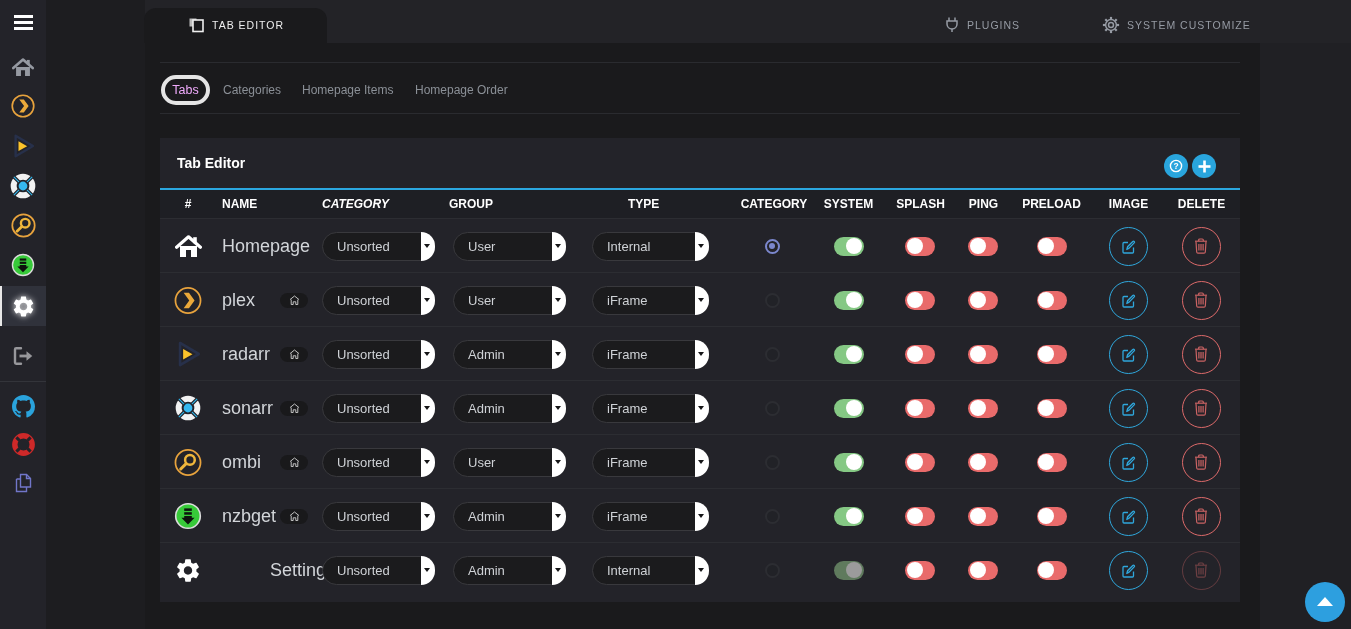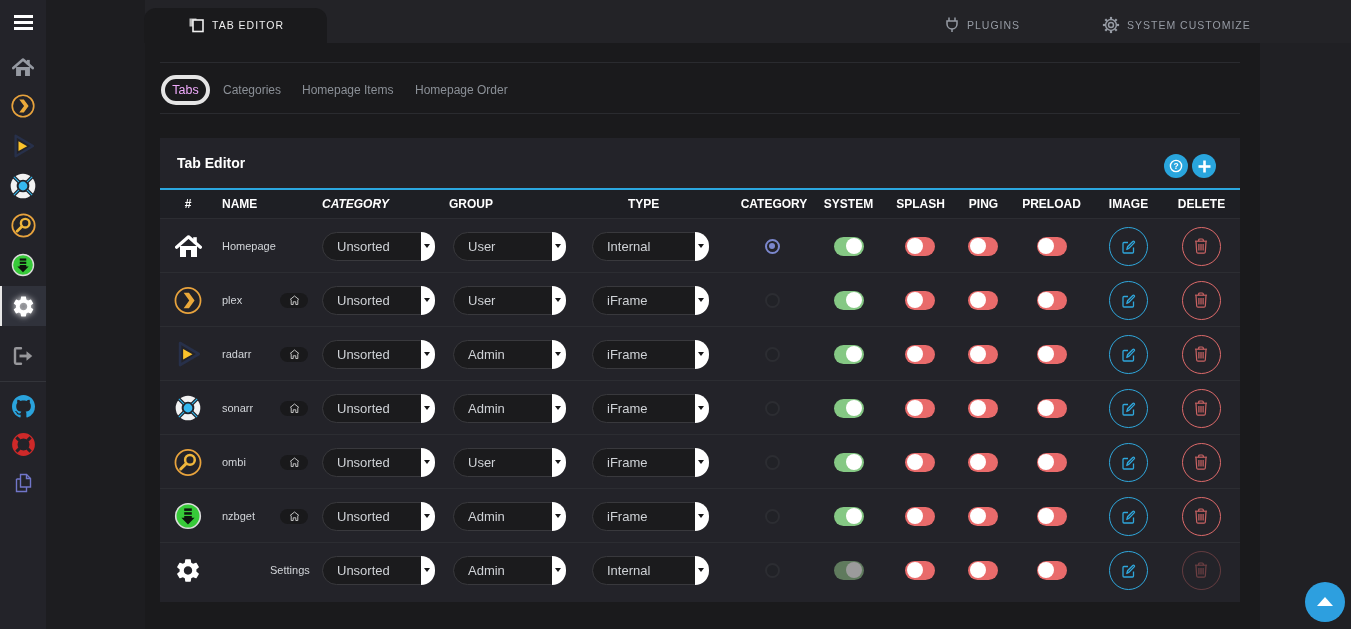--- a/index.html
+++ b/index.html
@@ -27,21 +27,21 @@
   #panelhead { left:0; top:0; width:1080px; height:52px; border-bottom:2px solid #2ba7e0; }
   #paneltitle { left:17px; top:0; height:50px; display:flex; align-items:center; color:#fff; font-weight:bold; font-size:14px; }
   .bluebtn { width:24px; height:24px; border-radius:50%; background:#29a5dd; color:#fff; display:flex; align-items:center; justify-content:center; }
 
   #thead { left:0; top:52px; width:1080px; height:28px; background:#1e1f24; color:#fff; font-size:12px; font-weight:bold; }
   .th { top:0; height:28px; display:flex; align-items:center; }
   .thc { justify-content:center; }
 
   .row { left:0; width:1080px; height:54px; border-top:1px solid #2c2d32; }
   .cell { top:0; height:54px; display:flex; align-items:center; }
-  .name { color:#d2d5d9; font-size:11px; }
+  .name { color:#d2d5d9; font-size:18px; }
   .homepill { width:28px; height:15px; border-radius:8px; background:#19191b; display:flex; align-items:center; justify-content:center; }
 
   .sel { height:29px; background:#1b1b1d; border:1px solid #39393d; border-radius:15px; position:absolute; display:flex; align-items:center; }
   .sel span { color:#cfd2d6; font-size:13px; margin-left:14px; }
   .selcap { position:absolute; right:-1px; top:-1px; width:14px; height:29px; background:#fff; border-radius:0 15px 15px 0; display:flex; align-items:center; justify-content:center; }
   .selcap::after { content:""; width:0; height:0; border-left:3.5px solid transparent; border-right:3.5px solid transparent; border-top:4.5px solid #151517; margin-right:2px; }
 
   .toggle { width:30px; height:19px; border-radius:10px; position:absolute; }
   .toggle .knob { position:absolute; top:1.5px; width:16px; height:16px; border-radius:50%; background:#fff; }
   .t-on { background:#85c884; }

